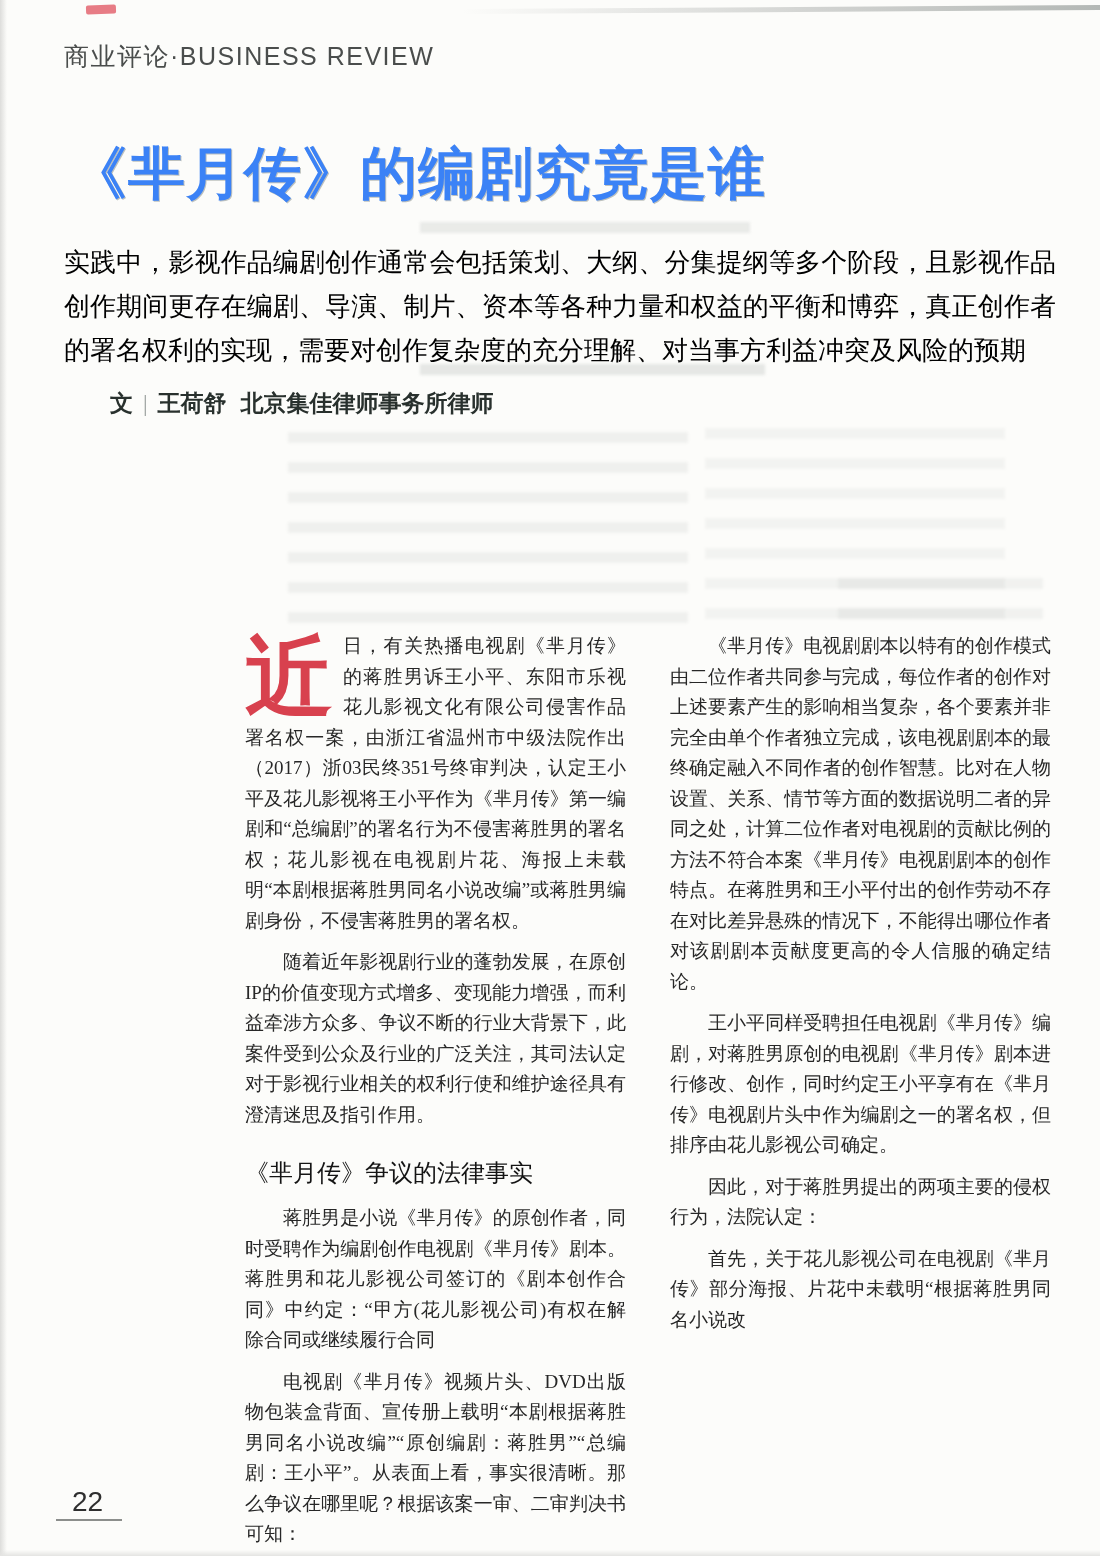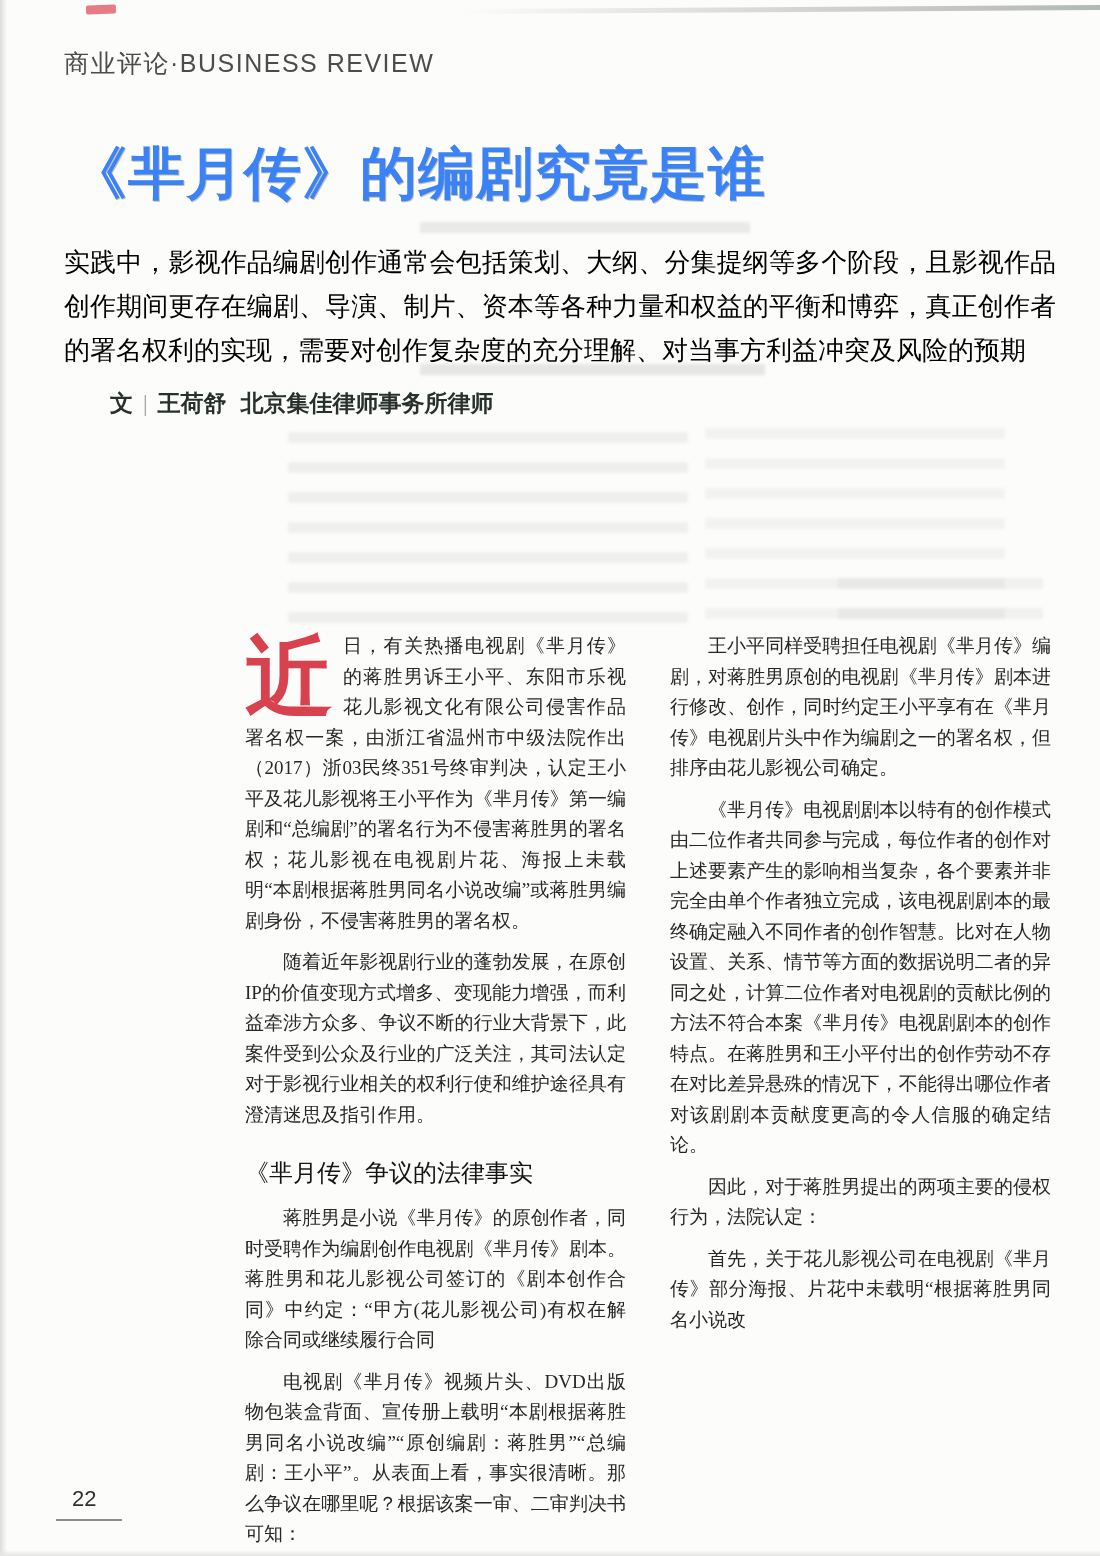--- a/index.html
+++ b/index.html
@@ -22,21 +22,21 @@
   
   .ghost { position:absolute; opacity:.33; filter:blur(1.6px); pointer-events:none;
     background:repeating-linear-gradient(180deg, rgba(150,156,153,.55) 0 11px, rgba(0,0,0,0) 11px 30px); }
   .g1 { left:420px; top:222px; width:330px; height:20px; }
   .g2 { left:420px; top:364px; width:345px; height:26px; opacity:.4; }
   .g3 { left:288px; top:432px; width:400px; height:205px; opacity:.22; }
   .g4 { left:705px; top:428px; width:300px; height:200px; opacity:.16; }
   .g5 { left:838px; top:578px; width:205px; height:48px; opacity:.2; }
 
   .kicker {
-    position:absolute; left:64px; top:47px;
+    position:absolute; left:64px; top:40px;
     font-family:"Liberation Sans","DejaVu Sans",sans-serif;
     font-size:25px; color:#4a4d4c; letter-spacing:1.5px;
   }
   .title {
     position:absolute; left:70px; top:136px;
     font-family:"Liberation Sans","DejaVu Sans",sans-serif;
     font-size:57px; font-weight:900; color:#3b82f6; letter-spacing:1px;
     text-shadow:1px 1px 0 rgba(73,82,78,.35);
   }
   .standfirst {
@@ -64,21 +64,21 @@
     padding:6px 10px 0 0;
   }
   .section-heading {
     font-family:"Liberation Sans","DejaVu Sans",sans-serif;
     font-size:24px; font-weight:normal; color:#141414;
     margin:27px 0 14px; text-indent:0; line-height:32px;
   }
   .page-number {
     position:absolute; left:72px; top:1486px;
     font-family:"Liberation Sans","DejaVu Sans",sans-serif;
-    font-size:22px; color:#2f2f2f;
+    font-size:28px; color:#2f2f2f;
   }
   .page-number-rule { position:absolute; left:56px; top:1519px; width:66px; height:2px; background:#8c8e8c; }
 </style>
 </head>
 <body>
 
 <div class="page">
 
   <div class="edge-top"></div>
   <div class="edge-left"></div>
@@ -103,22 +103,22 @@
 
   <div class="columns">
     <div class="col">
       <p class="first"><span class="dropcap">近</span><span>日，有关热播电视剧《芈月传》的蒋胜男诉王小平、东阳市乐视花儿影视文化有限公司侵害作品署名权一案，由浙江省温州市中级法院作出（2017）浙03民终351号终审判决，认定王小平及花儿影视将王小平作为《芈月传》第一编剧和“总编剧”的署名行为不侵害蒋胜男的署名权；花儿影视在电视剧片花、海报上未载明“本剧根据蒋胜男同名小说改编”或蒋胜男编剧身份，不侵害蒋胜男的署名权。</span></p>
       <p>随着近年影视剧行业的蓬勃发展，在原创IP的价值变现方式增多、变现能力增强，而利益牵涉方众多、争议不断的行业大背景下，此案件受到公众及行业的广泛关注，其司法认定对于影视行业相关的权利行使和维护途径具有澄清迷思及指引作用。</p>
       <h2 class="section-heading" style="margin-left:0;">《芈月传》争议的法律事实</h2>
       <p>蒋胜男是小说《芈月传》的原创作者，同时受聘作为编剧创作电视剧《芈月传》剧本。蒋胜男和花儿影视公司签订的《剧本创作合同》中约定：“甲方(花儿影视公司)有权在解除合同或继续履行合同</p>
       <p>电视剧《芈月传》视频片头、DVD出版物包装盒背面、宣传册上载明“本剧根据蒋胜男同名小说改编”“原创编剧：蒋胜男”“总编剧：王小平”。从表面上看，事实很清晰。那么争议在哪里呢？根据该案一审、二审判决书可知：</p>
     </div>
     <div class="col">
+      <p>《芈月传》电视剧剧本以特有的创作模式由二位作者共同参与完成，每位作者的创作对上述要素产生的影响相当复杂，各个要素并非完全由单个作者独立完成，该电视剧剧本的最终确定融入不同作者的创作智慧。比对在人物设置、关系、情节等方面的数据说明二者的异同之处，计算二位作者对电视剧的贡献比例的方法不符合本案《芈月传》电视剧剧本的创作特点。在蒋胜男和王小平付出的创作劳动不存在对比差异悬殊的情况下，不能得出哪位作者对该剧剧本贡献度更高的令人信服的确定结论。</p>
       <p>王小平同样受聘担任电视剧《芈月传》编剧，对蒋胜男原创的电视剧《芈月传》剧本进行修改、创作，同时约定王小平享有在《芈月传》电视剧片头中作为编剧之一的署名权，但排序由花儿影视公司确定。</p>
-      <p>《芈月传》电视剧剧本以特有的创作模式由二位作者共同参与完成，每位作者的创作对上述要素产生的影响相当复杂，各个要素并非完全由单个作者独立完成，该电视剧剧本的最终确定融入不同作者的创作智慧。比对在人物设置、关系、情节等方面的数据说明二者的异同之处，计算二位作者对电视剧的贡献比例的方法不符合本案《芈月传》电视剧剧本的创作特点。在蒋胜男和王小平付出的创作劳动不存在对比差异悬殊的情况下，不能得出哪位作者对该剧剧本贡献度更高的令人信服的确定结论。</p>
       <p>因此，对于蒋胜男提出的两项主要的侵权行为，法院认定：</p>
       <p>首先，关于花儿影视公司在电视剧《芈月传》部分海报、片花中未载明“根据蒋胜男同名小说改</p>
     </div>
   </div>
 
   <div class="page-number">22</div>
   <div class="page-number-rule"></div>
 
 </div>
 

